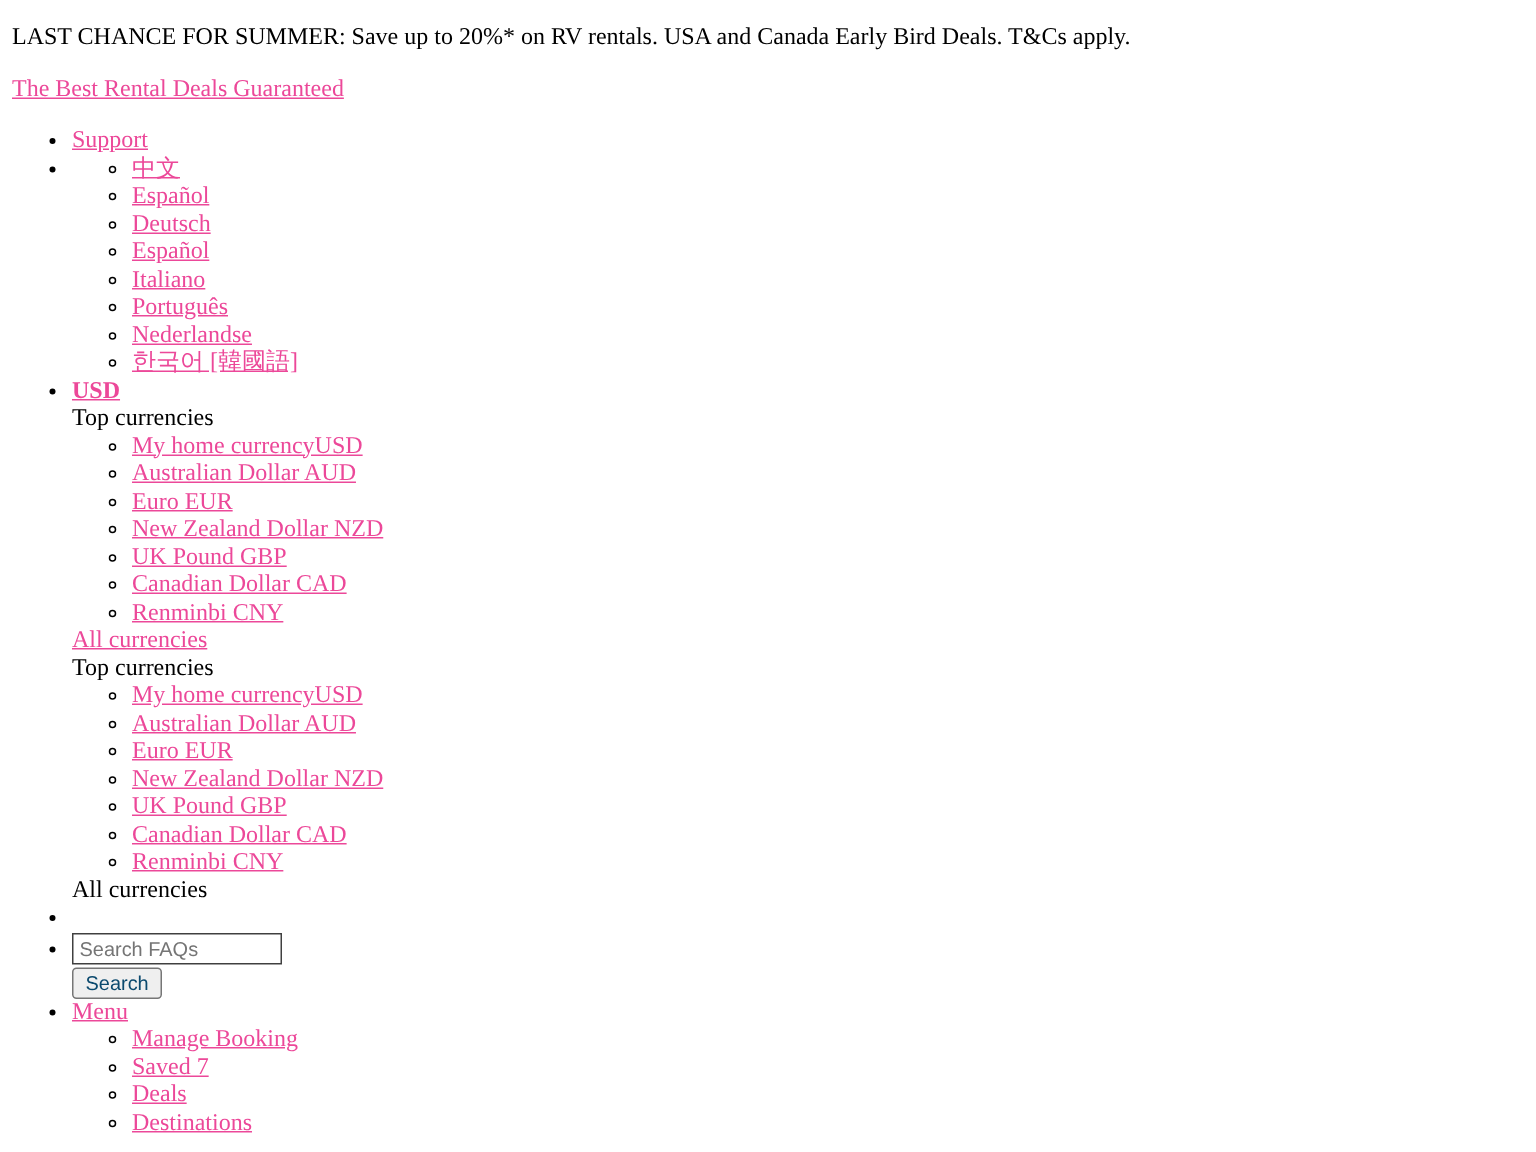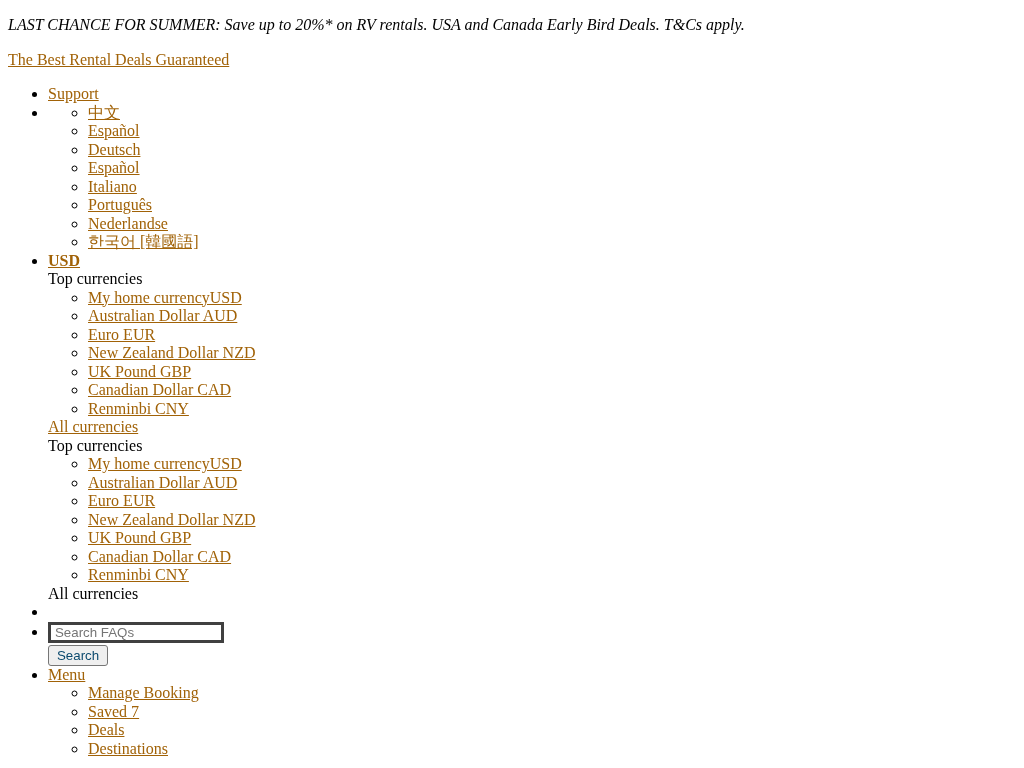--- a/index.html
+++ b/index.html
@@ -11,23 +11,23 @@
     height: 768px;
     overflow: hidden;
     background: #ffffff;
     color: #000000;
     font-family: "Liberation Serif", serif;
     font-size: 16px;
     line-height: 18.5px;
     padding: 8px;
   }
 
-  a { color: #a16207; cursor: pointer; }
+  a { color: #ec4899; cursor: pointer; }
 
-  .promo { margin: 8px 0 16px 0; font-style: italic; }
+  .promo { margin: 8px 0 16px 0; }
   .deals-line { margin: 16px 0; }
 
   ul.outer {
     list-style-type: disc;
     margin: 16px 0;
     padding-left: 40px;
   }
   ul.inner {
     list-style-type: circle;
     margin: 0;
@@ -37,23 +37,23 @@
 
   .bold { font-weight: bold; }
   .plain-line { line-height: 18.5px; }
 
   li.empty-row { min-height: 18px; }
   li.empty-row::after { content: "\00a0"; }
 
   .search-row { line-height: normal; }
   input.faq-input {
     display: block;
-    width: 176px;
+    width: 140px;
     height: 21px;
-    border: 3px solid #404040;
+    border: 1px solid #404040;
     background: #ffffff;
     padding: 1px 4px;
     font-family: "Liberation Sans", sans-serif;
     font-size: 13.3px;
     color: #0f766e;
   }
   input.faq-input::placeholder { color: #757575; opacity: 1; }
   button.faq-btn {
     display: block;
     margin-top: 2px;

